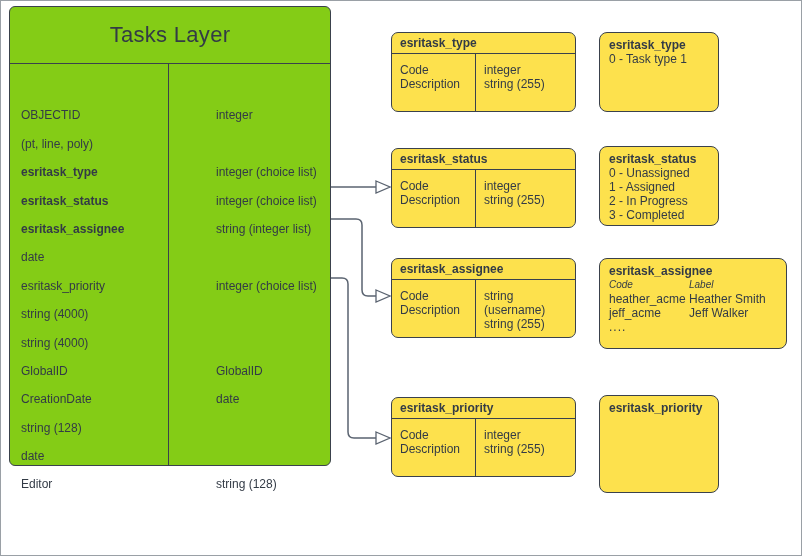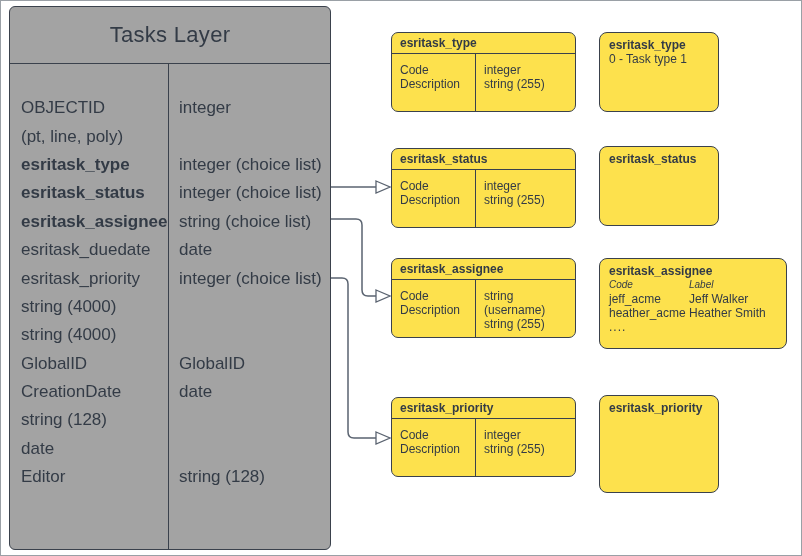--- a/index.html
+++ b/index.html
@@ -1,28 +1,28 @@
 <!DOCTYPE html>
 <html style="--fill: #FDE14D; --border: #3A414C; --text: #333B46; --connector: #5A6370;"><head>
 <meta charset="utf-8">
 <style>
   html,body{margin:0;padding:0;background:#fff;}
   body{font-family:"Liberation Sans",sans-serif;color:var(--text,#333b46);}
   .canvas{position:relative;width:802px;height:556px;box-sizing:border-box;
           border:1px solid #9aa0a6;background:#fff;overflow:hidden;}
 
   
-  .entity{position:absolute;left:8px;top:5px;width:322px;height:544px;box-sizing:border-box;
-          border:1.6px solid var(--border,#3a414c);border-radius:6px;background:#a3a3a3;}
+  .entity{position:absolute;left:8px;top:5px;width:322px;height:460px;box-sizing:border-box;
+          border:1.6px solid var(--border,#3a414c);border-radius:6px;background:#84cc16;}
   .entity-title{height:56px;display:flex;align-items:center;justify-content:center;
           font-size:22px;letter-spacing:.3px;border-bottom:1.4px solid var(--border,#3a414c);}
   .entity-divider{position:absolute;left:158px;top:57px;bottom:0;width:1.2px;
           background:var(--border,#3a414c);}
   .entity-rows{position:absolute;left:0;right:0;top:57px;bottom:0;padding-top:30px;}
-  .t-row{display:flex;height:28.4px;align-items:center;font-size:17px;}
+  .t-row{display:flex;height:28.4px;align-items:flex-end;font-size:12px;gap:37px;}
   .t-row .t-name{width:158px;padding-left:11px;box-sizing:border-box;}
   .t-row .t-type{padding-left:11px;}
   .t-row.bold .t-name{font-weight:bold;}
 
   
   .codebox{position:absolute;left:390px;width:185px;height:80px;box-sizing:border-box;
           border:1.6px solid var(--border,#3a414c);border-radius:7px;
           background:var(--fill,#fde14d);font-size:12px;overflow:hidden;}
   .codebox-header{height:20px;line-height:20px;padding-left:8px;font-weight:bold;
           border-bottom:1.3px solid var(--border,#3a414c);}
@@ -73,24 +73,23 @@
         <div class="t-row bold">
           <span class="t-name">esritask_type</span>
           <span class="t-type">integer (choice list)</span>
         </div>
         <div class="t-row bold">
           <span class="t-name">esritask_status</span>
           <span class="t-type">integer (choice list)</span>
         </div>
         <div class="t-row bold">
           <span class="t-name">esritask_assignee</span>
-          <span class="t-type">string (choice list)</span>
-        </div>
-        <div class="t-row">
-          <span class="t-name">esritask_duedate</span>
+          <span class="t-type">string (integer list)</span>
+        </div>
+        <div class="t-row">
           <span class="t-type">date</span>
         </div>
         <div class="t-row">
           <span class="t-name">esritask_priority</span>
           <span class="t-type">integer (choice list)</span>
         </div>
         <div class="t-row">
           <span class="t-type">string (4000)</span>
         </div>
         <div class="t-row">
@@ -175,37 +174,43 @@
 
   <div class="valuebox" style="top:31px;width:120px;height:80px">
     <div class="v-title">esritask_type</div>
     <div>
         <div class="v-line">0 - Task type 1</div>
       </div>
   </div>
 
   <div class="valuebox" style="top:145px;width:120px;height:80px">
     <div class="v-title">esritask_status</div>
+    <div>
+        <div class="v-line">0 - Unassigned</div>
+        <div class="v-line">1 - Assigned</div>
+        <div class="v-line">2 - In Progress</div>
+        <div class="v-line">3 - Completed</div>
+      </div>
   </div>
 
   <div class="valuebox" style="top:257px;width:188px;height:91px">
     <div class="v-title">esritask_assignee</div>
     <div class="a-headers">
       <span>Code</span>
       <span>Label</span>
     </div>
     <div>
         <div class="a-row">
+          <span>heather_acme</span>
+          <span>Heather Smith</span>
+        </div>
+        <div class="a-row">
           <span>jeff_acme</span>
           <span>Jeff Walker</span>
         </div>
-        <div class="a-row">
-          <span>heather_acme</span>
-          <span>Heather Smith</span>
-        </div>
       </div>
     <div class="v-more">....</div>
   </div>
 
   <div class="valuebox" style="top:394px;width:120px;height:98px">
     <div class="v-title">esritask_priority</div>
   </div>
 
 </div>
 

